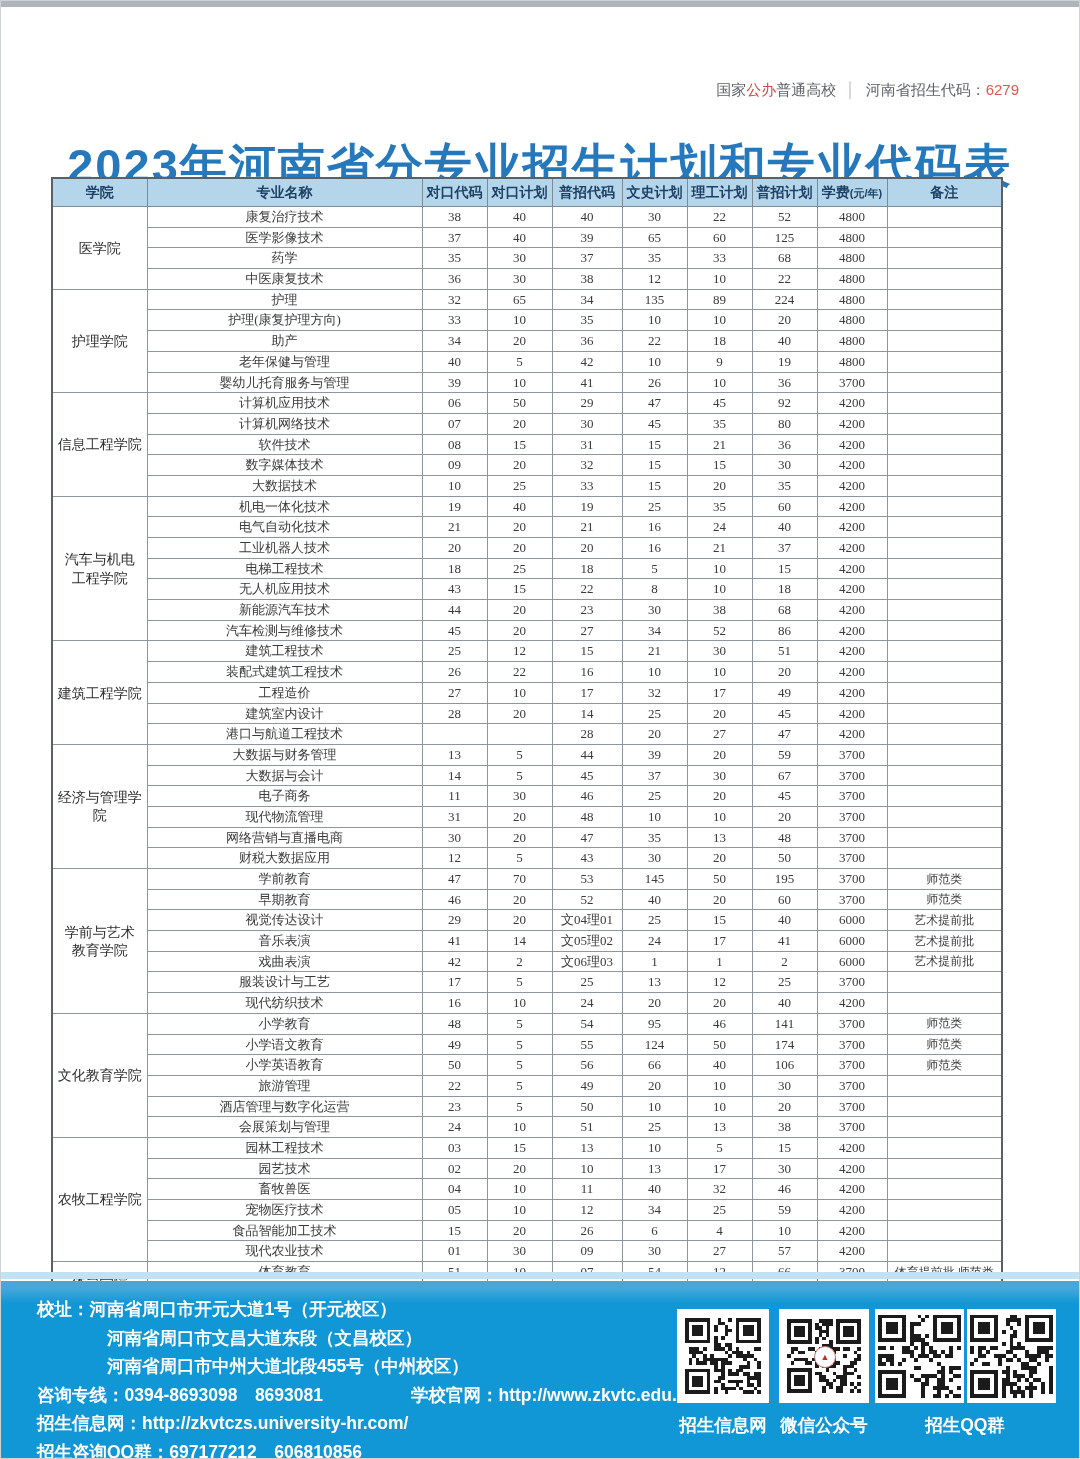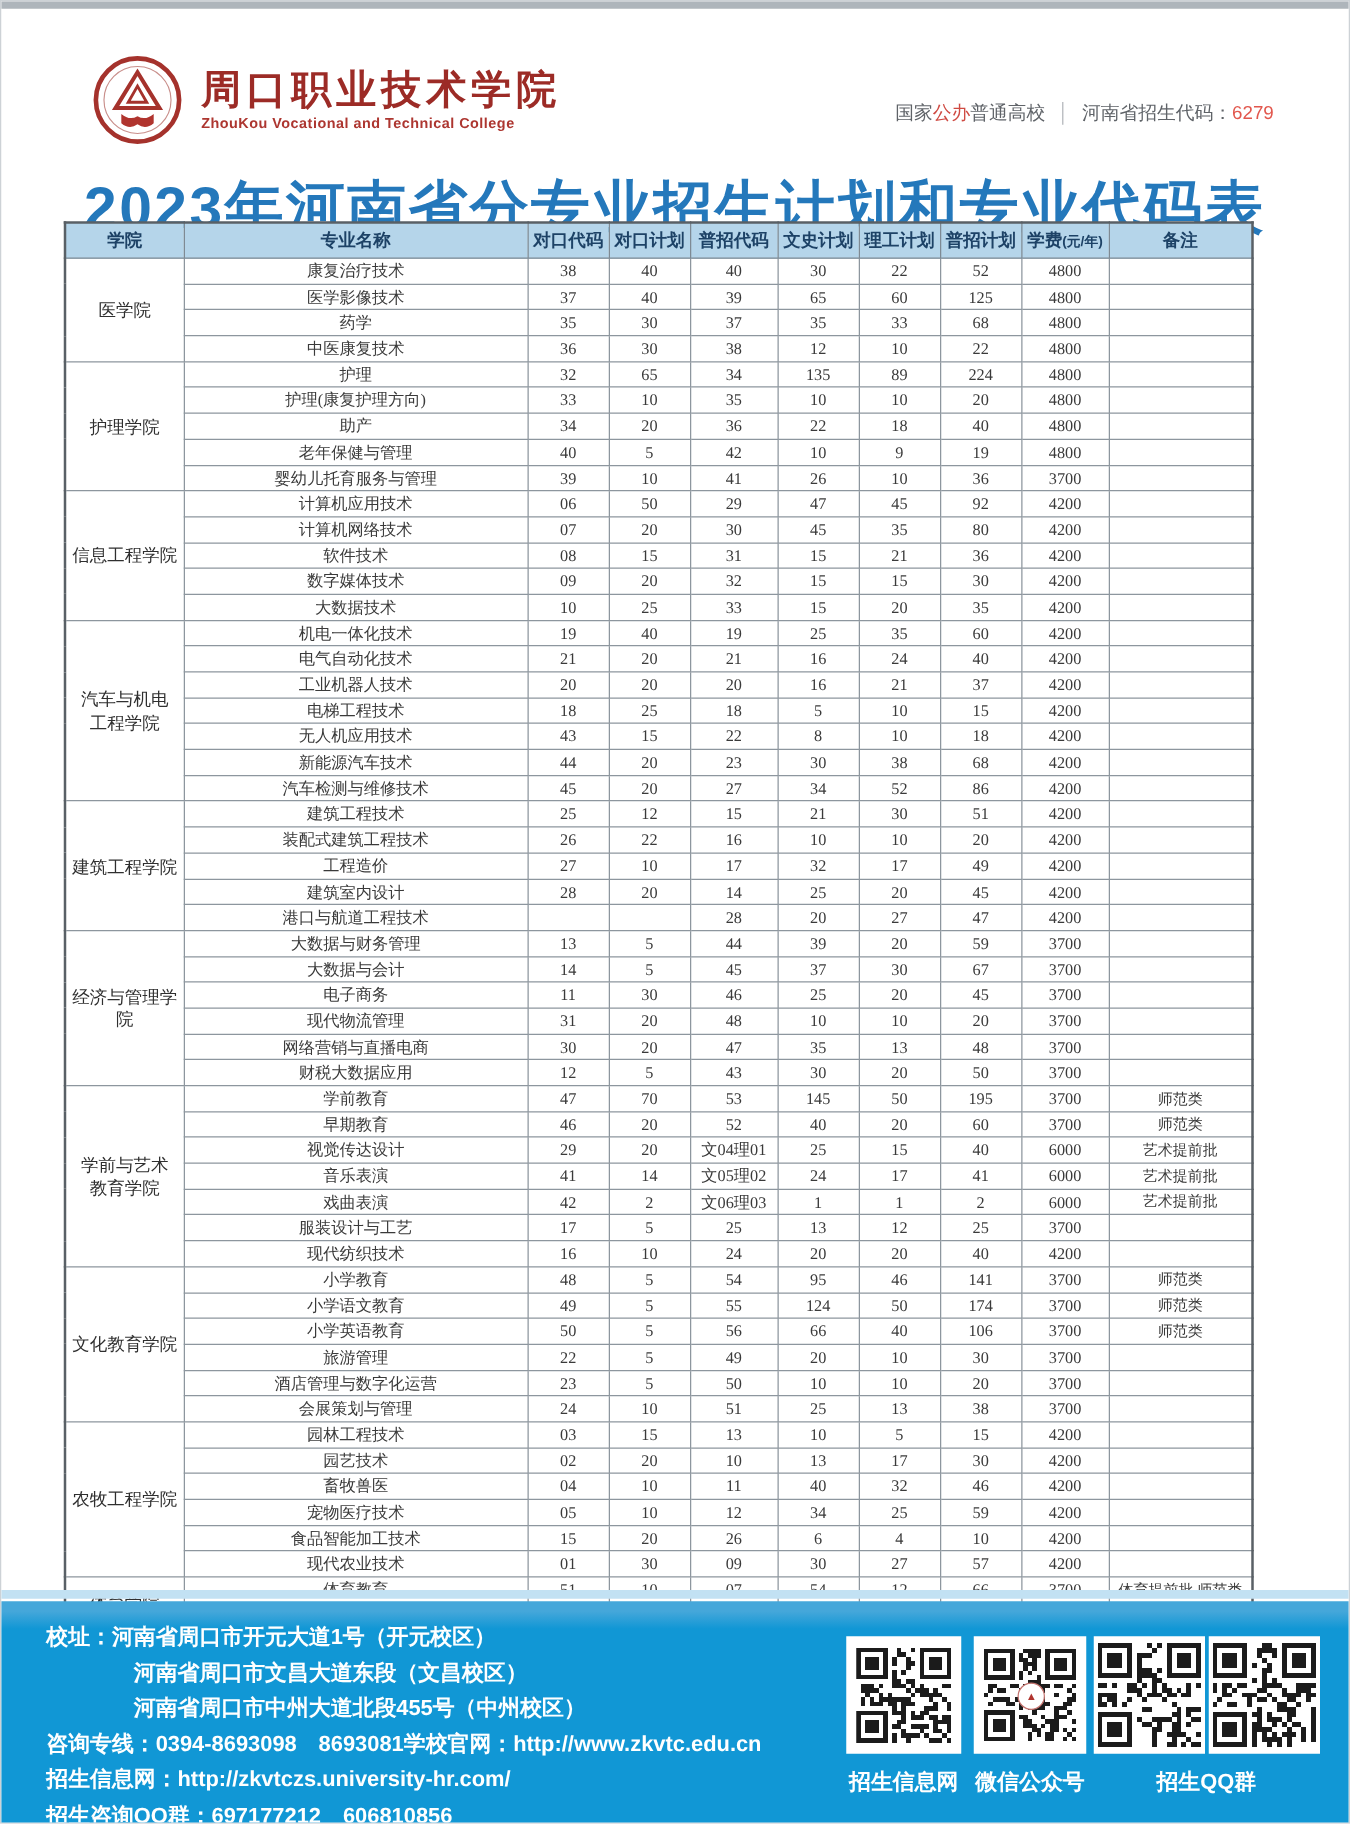--- a/index.html
+++ b/index.html
@@ -36,52 +36,37 @@
   table.plan tr.group-start td{border-top:1.6px solid #5d656c;}
   table.plan{border:2px solid #596066;}
 
   
   .pre-strip{position:absolute;left:0;top:1271px;width:100%;height:7px;background:#c2e1f3;}
   .footer{position:absolute;left:0;top:1280px;width:100%;height:179px;
           background:linear-gradient(#45a7da 0px,#45a7da 8px,#1197d5 22px,#1197d5 100%);}
   .f-text{position:absolute;left:36px;top:14px;color:#ffffff;font-size:17.5px;font-weight:bold;
           line-height:28.5px;white-space:nowrap;}
   .indent{padding-left:70px;}
-  .site-label{}
+  .site-label{margin-left:88px;}
 
   .qr-tile{position:absolute;top:1308px;height:94px;background:#ffffff;box-sizing:border-box;}
   .qr-tile svg{width:100%;height:100%;display:block;}
   .qr-label{position:absolute;top:1412px;transform:translateX(-50%);color:#ffffff;
             font-size:17.5px;font-weight:bold;white-space:nowrap;}
   .mini-seal{position:absolute;left:50%;top:50%;width:20px;height:20px;margin:-10px 0 0 -10px;
              background:#fff;border:1px solid #c4736e;border-radius:50%;
              display:flex;align-items:center;justify-content:center;}
   .mini-seal span{color:#b0342e;font-size:9px;line-height:1;}
 </style>
 </head>
 <body>
 
 <div class="page">
   <div class="top-strip"></div>
 
-  <div class="logo-row">
-    <div class="seal">
-      <svg viewBox="0 0 80 80">
-        <circle cx="40" cy="40" r="36" fill="#ffffff" stroke="#a5322c" stroke-width="4"></circle>
-        <circle cx="40" cy="40" r="29" fill="none" stroke="#c98f8b" stroke-width="1"></circle>
-        <path d="M40 16 L59 47 L21 47 Z" fill="none" stroke="#a5322c" stroke-width="3.5"></path>
-        <path d="M40 28 L48 42 L32 42 Z" fill="none" stroke="#a5322c" stroke-width="2.5"></path>
-        <path d="M26 52 Q33 58 40 54 Q47 58 54 52 L54 60 Q47 66 40 61 Q33 66 26 60 Z" fill="#b0342e"></path>
-      </svg>
-    </div>
-    <div class="names">
-      <div class="cn-name">周口职业技术学院</div>
-      <div class="en-name">ZhouKou Vocational and Technical College</div>
-    </div>
-  </div>
 
   <div class="badge">
     <span>国家</span><span class="red">公办</span><span>普通高校</span><span class="divider">│</span><span>河南省招生代码：</span><span class="code">6279</span>
   </div>
 
   <div class="page-title">2023年河南省分专业招生计划和专业代码表</div>
 
   <table class="plan">
       <colgroup>
         <col style="width: 95px;">

